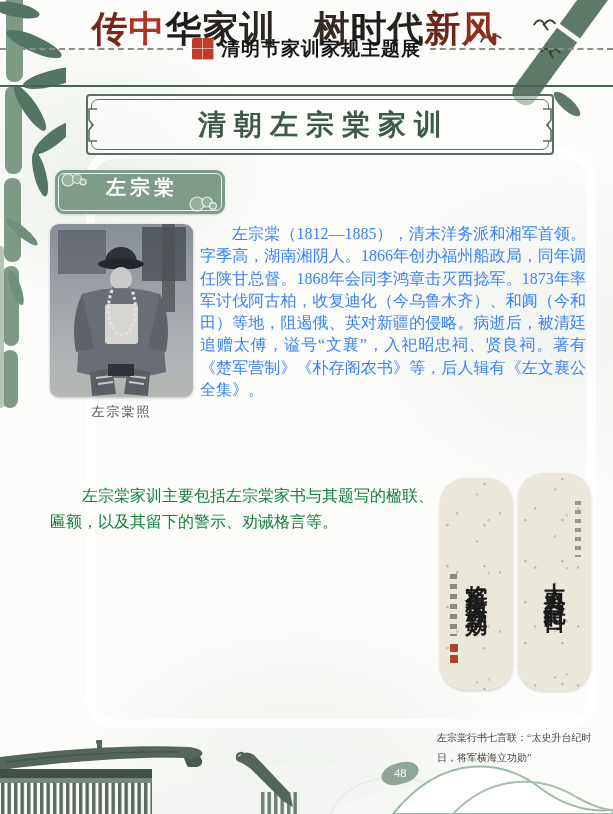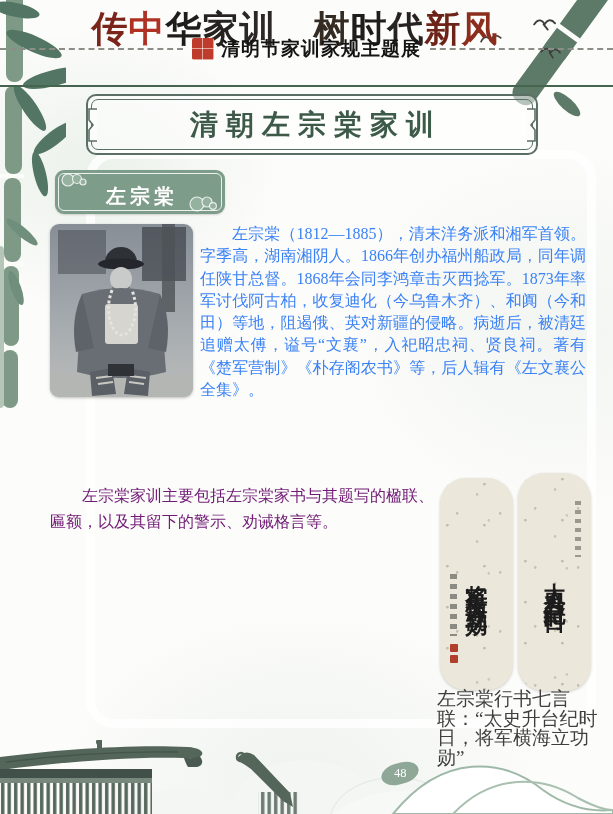--- a/index.html
+++ b/index.html
@@ -19,46 +19,46 @@
   .dash{flex:1;border-top:2px dashed #8d8d88;height:0;}
   .red-seal{width:22px;height:22px;margin:0 7px 0 9px;background:#bf3b2b;border-radius:2px;
     background-image:linear-gradient(rgba(255,255,255,.55) 1px, transparent 1px),linear-gradient(90deg, rgba(255,255,255,.55) 1px, transparent 1px);
     background-size:11px 11px;background-position:-1px -1px;flex:0 0 auto;}
   .subtitle-text{font-size:19px;font-weight:bold;color:#141414;letter-spacing:1px;margin-right:9px;white-space:nowrap;
     font-family:"Liberation Sans","DejaVu Sans",sans-serif;}
   .green-rule{position:absolute;top:85px;left:0;width:613px;height:2px;background:#46654f;}
 
   
   .title-box{position:absolute;top:94px;left:86px;width:448px;height:57px;
-    border:2px solid #5c6f64;border-radius:10px;background:rgba(255,255,255,.55);}
+    border:2px solid #5c6f64;border-radius:4px;background:rgba(255,255,255,.55);padding-left:16px;}
   .title-box-inner{position:absolute;inset:3px;border:1px solid #5c6f64;border-radius:7px;
     display:flex;align-items:center;justify-content:center;}
   .title-text{font-size:28px;font-weight:bold;color:#3d5a49;letter-spacing:8px;text-indent:8px;}
   .bracket{position:absolute;top:50%;transform:translateY(-50%);}
   .bracket.right{transform:translateY(-50%) scaleX(-1);}
 
   
   .banner{position:absolute;height:44px;background:#7e9c8a;border-radius:9px;box-shadow:0 1px 2px rgba(0,0,0,.15);}
   .banner-inner{position:absolute;inset:3px;border:1px solid rgba(255,255,255,.85);border-radius:6px;
-    display:flex;align-items:flex-end;justify-content:center;}
+    display:flex;align-items:flex-start;justify-content:center;}
   .banner-label{color:#ffffff;font-size:20px;font-weight:bold;letter-spacing:4px;text-indent:4px;}
   .cloud{position:absolute;}
   .banner1{top:170px;left:55px;width:170px;}
   .banner2{top:430px;left:55px;width:206px;}
 
   
   .photo-fig{position:absolute;top:224px;left:50px;width:143px;}
   .photo{width:143px;height:173px;border-radius:9px;overflow:hidden;display:block;box-shadow:0 1px 3px rgba(0,0,0,.25);}
   .photo-caption{margin-top:6px;text-align:center;font-size:13px;color:#4e4e4e;letter-spacing:2px;}
 
   
   .bio{position:absolute;top:223px;left:200px;width:386px;font-size:16px;line-height:22.3px;
     color:#3b82f6;text-align:justify;text-indent:2em;}
   .body2{position:absolute;top:483px;left:50px;width:384px;font-size:16px;line-height:25.8px;
-    color:#701a75;text-align:justify;}
+    color:#15803d;text-align:justify;}
   .body2 p{margin:0;text-indent:2em;}
 
   
   .scroll{position:absolute;border-radius:26px;background-color:#ece7db;box-shadow:0 1px 3px rgba(0,0,0,.18);
     background-image:
       radial-gradient(circle at 20% 15%, rgba(90,80,60,.28) 1px, transparent 1.7px),
       radial-gradient(circle at 70% 35%, rgba(90,80,60,.22) 1px, transparent 1.7px),
       radial-gradient(circle at 40% 60%, rgba(90,80,60,.25) 1px, transparent 1.7px),
       radial-gradient(circle at 80% 80%, rgba(90,80,60,.2) 1px, transparent 1.7px);
     background-size:37px 41px,53px 47px,43px 59px,61px 53px;
@@ -66,21 +66,21 @@
   .scroll-left{top:478px;left:440px;width:73px;height:212px;}
   .scroll-right{top:473px;left:518px;width:73px;height:218px;}
   .scroll-text{writing-mode:vertical-rl;text-orientation:upright;font-size:22px;font-weight:bold;
     color:#1c1c1c;letter-spacing:5px;}
   .sig-marks{position:absolute;left:10px;top:96px;width:7px;height:62px;
     background:repeating-linear-gradient(#6b6b66 0 5px, transparent 5px 10px);opacity:.75;}
   .mini-seal{position:absolute;left:10px;top:166px;width:8px;height:8px;background:#b0402c;border-radius:1px;}
   .mini-seal.two{top:177px;}
   .side-marks{position:absolute;right:10px;top:28px;width:6px;height:56px;
     background:repeating-linear-gradient(#77776f 0 4px, transparent 4px 9px);opacity:.7;}
-  .couplet-caption{position:absolute;top:689px;left:437px;width:168px;font-size:19px;
+  .couplet-caption{position:absolute;top:728px;left:437px;width:168px;font-size:10px;
     line-height:19.5px;color:#3f3f3f;}
 
   
   .cloud-blob{position:absolute;border-radius:50%;background:#f4f6f3;}
   .building{position:absolute;left:0;top:740px;}
   .hills{position:absolute;right:0;top:732px;}
   .leaf-page{position:absolute;left:381px;top:763px;width:38px;height:21px;background:#8fa797;
     border-radius:55% 45% 55% 45% / 60% 55% 60% 55%;transform:rotate(-13deg);
     display:flex;align-items:center;justify-content:center;}
   .leaf-page span{color:#ffffff;font-size:12.5px;transform:rotate(13deg);}
@@ -256,20 +256,21 @@
       <path d="M40,148 l22,-4 4,26 -24,2 z" fill="#5a6066"></path>
       <path d="M100,148 l-22,-4 -4,26 24,2 z" fill="#5a6066"></path>
       <g stroke="#c9c8c2" stroke-width="2">
         <path d="M46,154 l16,-2"></path>
           <path d="M48,160 l15,-2"></path>
           <path d="M96,154 l-16,-2"></path>
           <path d="M94,160 l-15,-2"></path>
       </g>
       <rect x="58" y="140" width="26" height="12" fill="#2f3338"></rect>
     </svg>
+    <figcaption class="photo-caption">左宗棠照</figcaption>
   </figure>
 
   <div class="bio">左宗棠（1812—1885），清末洋务派和湘军首领。字季高，湖南湘阴人。1866年创办福州船政局，同年调任陕甘总督。1868年会同李鸿章击灭西捻军。1873年率军讨伐阿古柏，收复迪化（今乌鲁木齐）、和阗（今和田）等地，阻遏俄、英对新疆的侵略。病逝后，被清廷追赠太傅，谥号“文襄”，入祀昭忠祠、贤良祠。著有《楚军营制》《朴存阁农书》等，后人辑有《左文襄公全集》。</div>
 
 
   <div class="body2">
     <p>左宗棠家训主要包括左宗棠家书与其题写的楹联、匾额，以及其留下的警示、劝诫格言等。</p>
   </div>
 
   <div class="scroll scroll-left">

